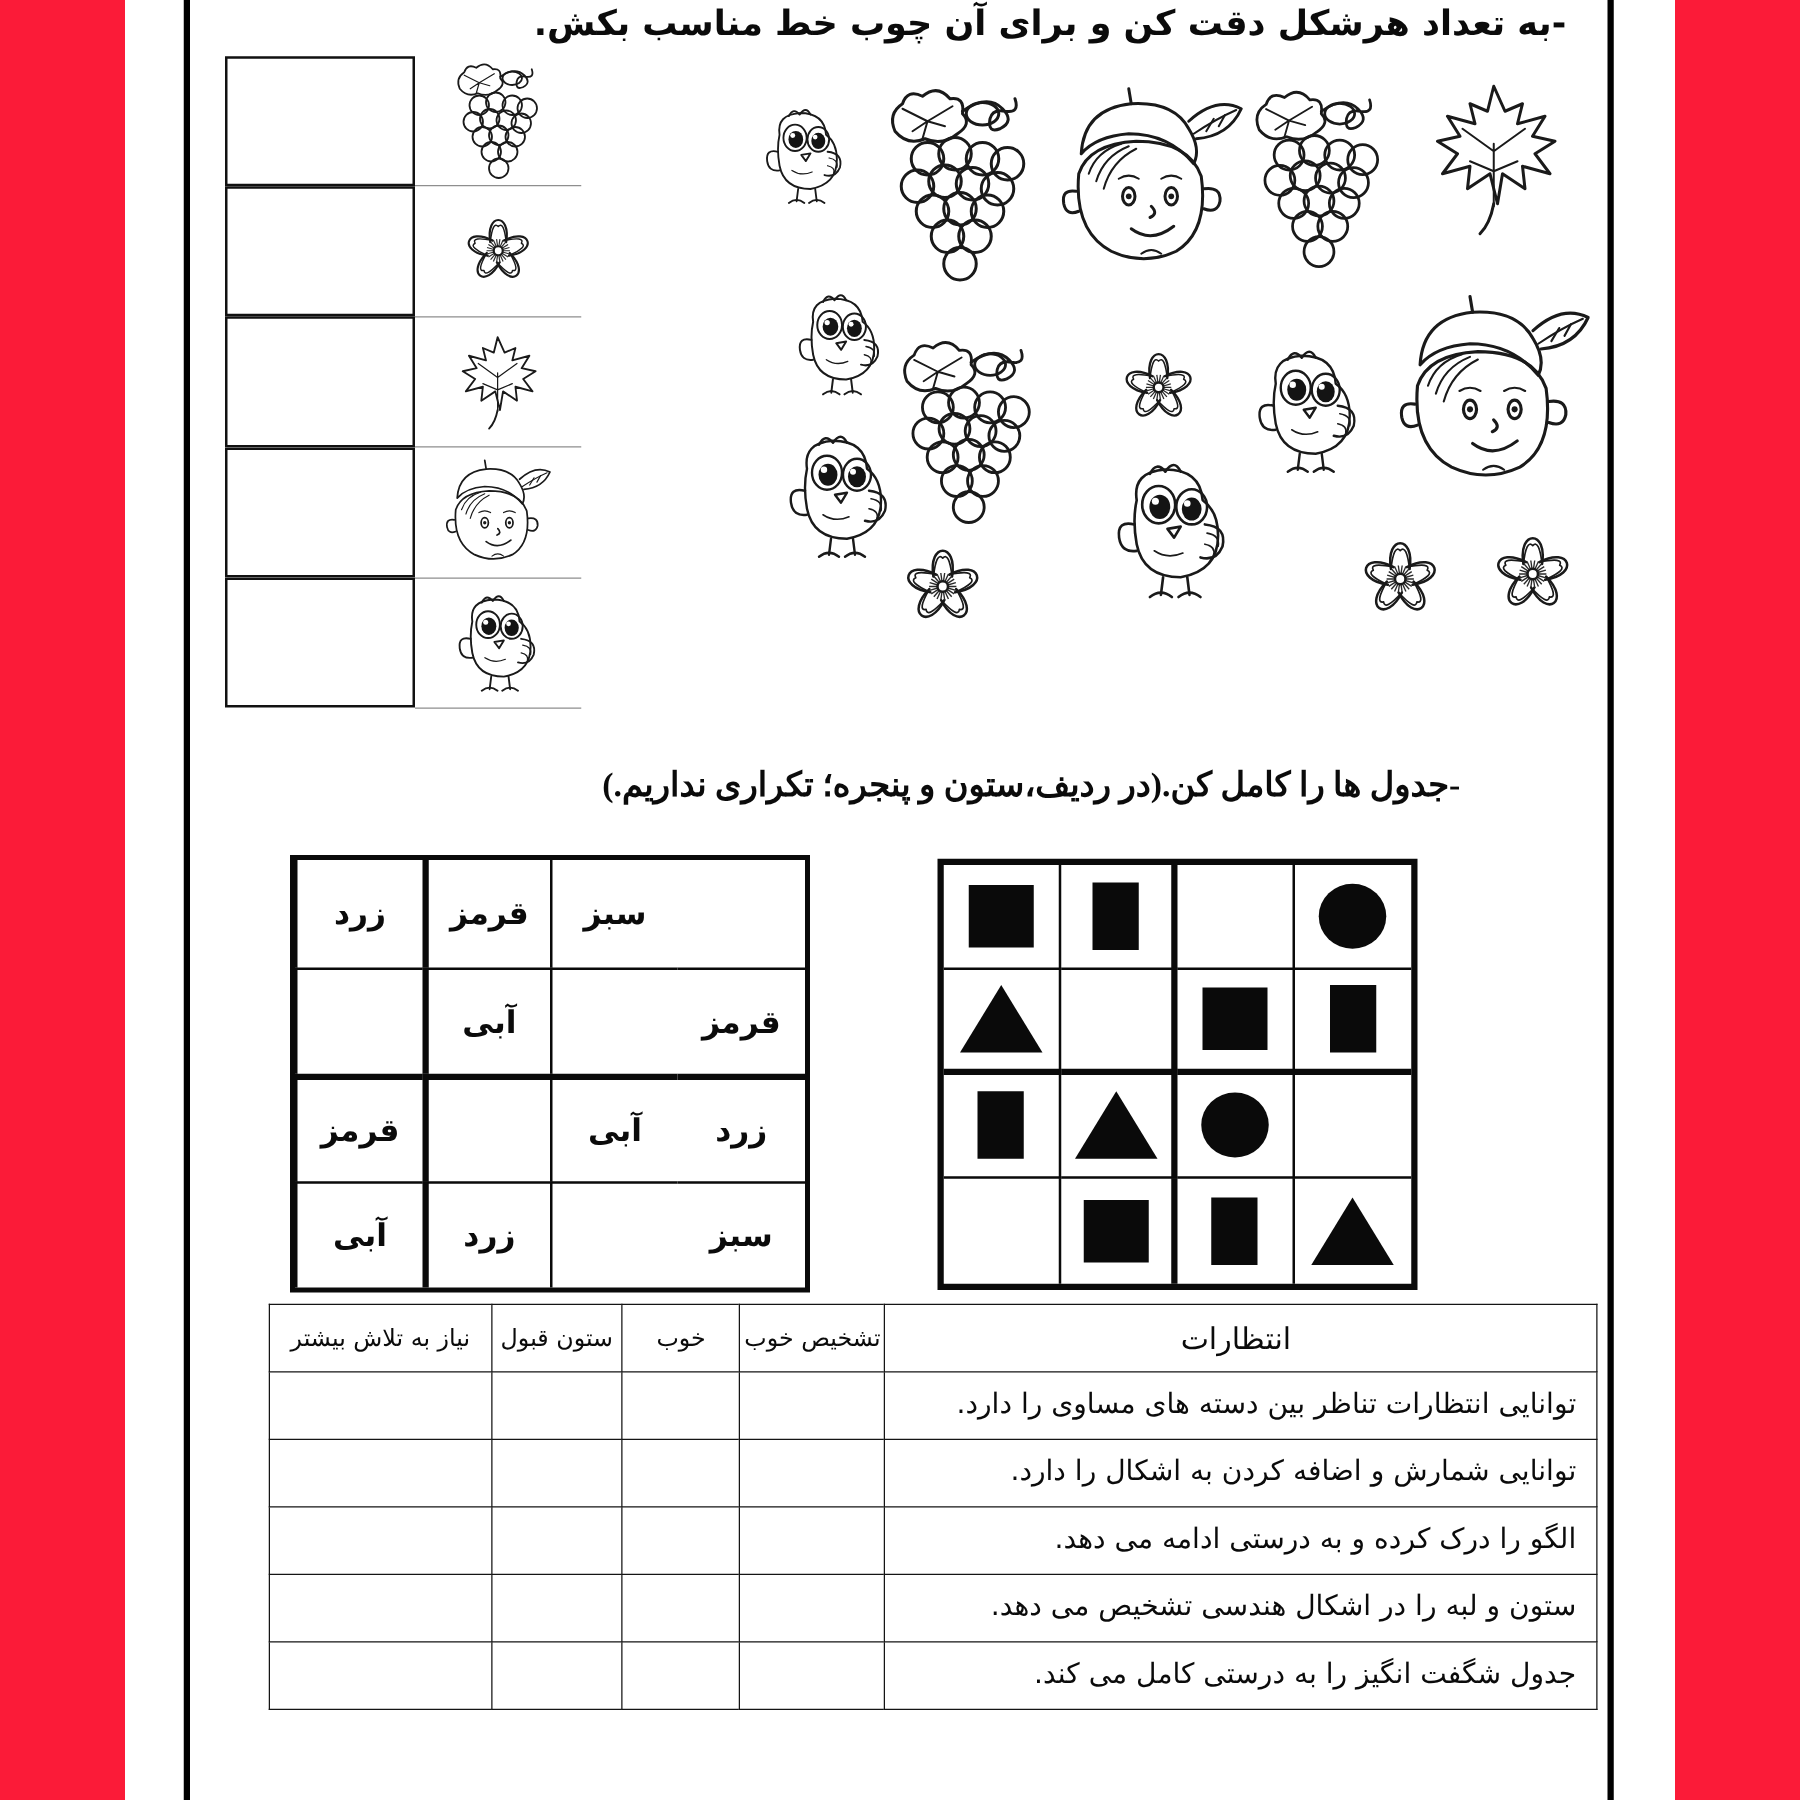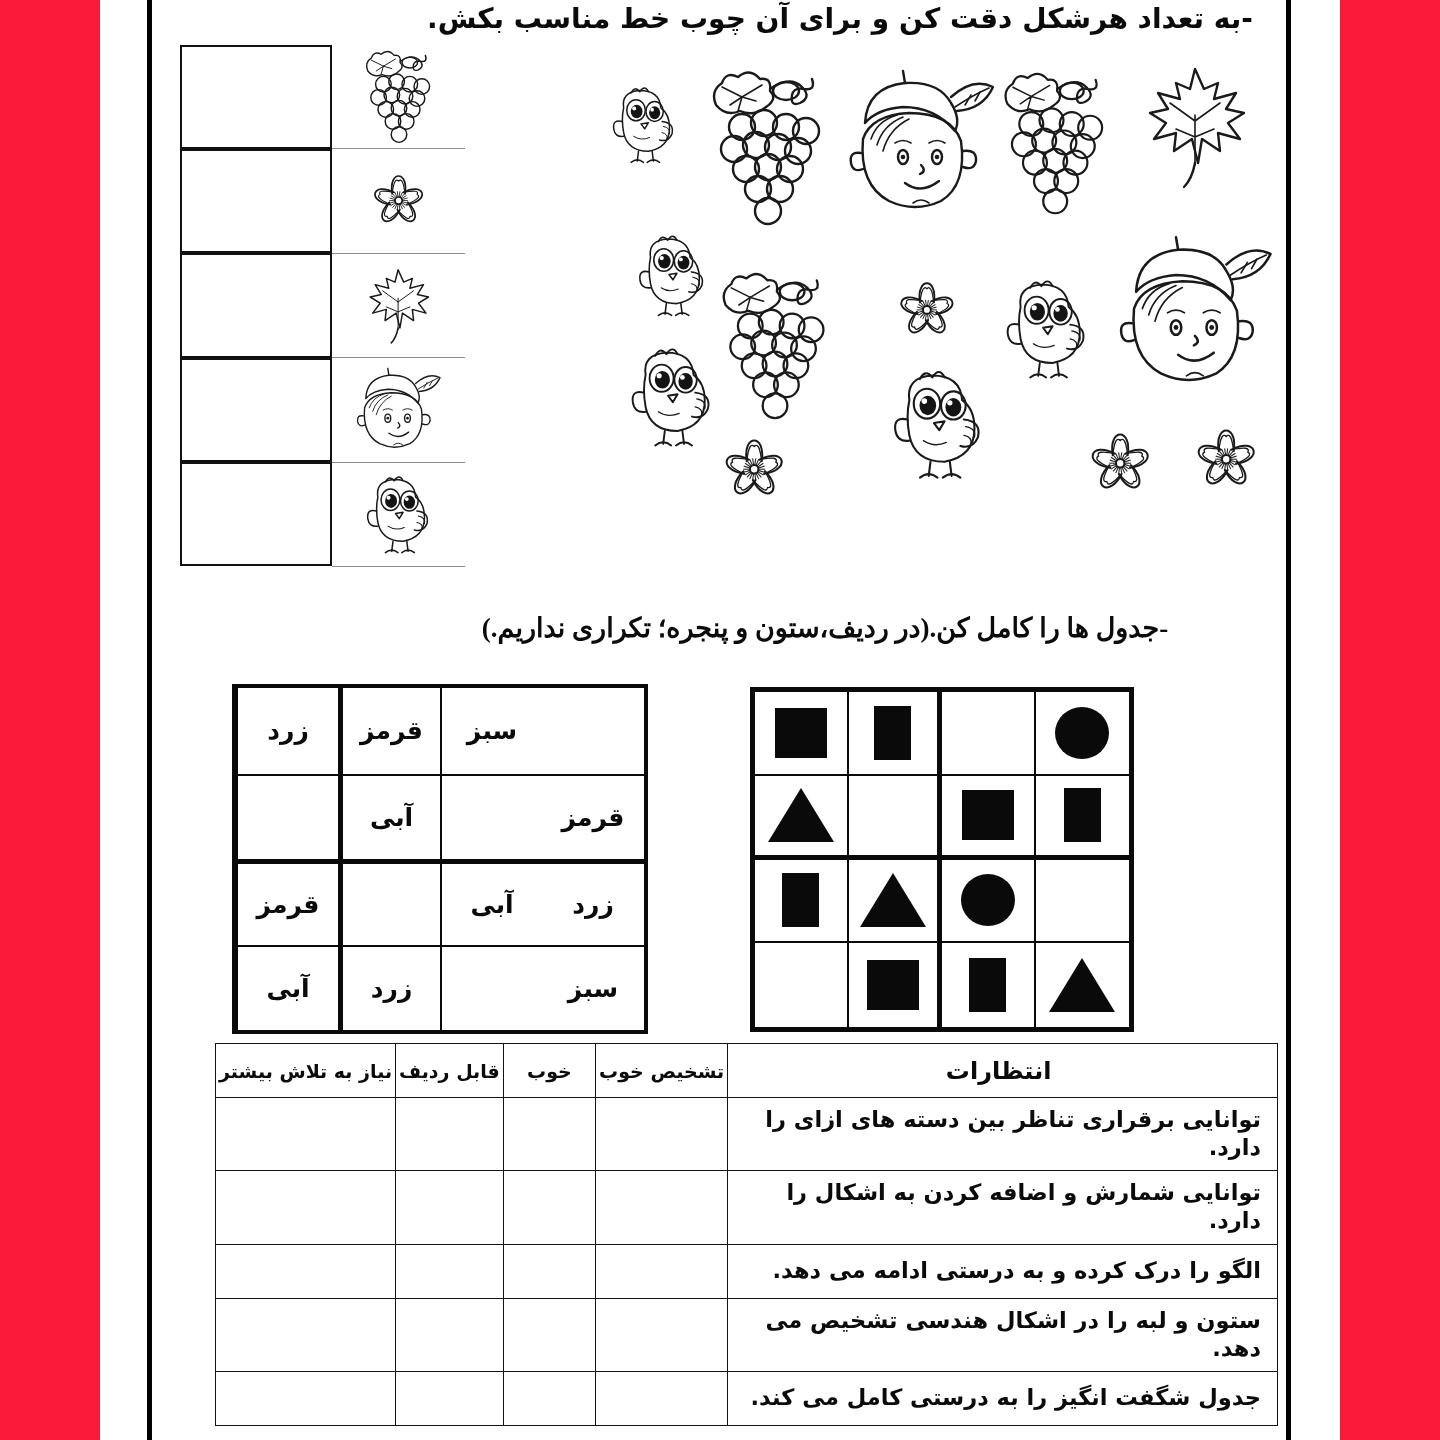--- a/index.html
+++ b/index.html
@@ -153,21 +153,21 @@
     position: absolute;
     left: 215px; top: 1043px;
     width: 1063px;
     border-collapse: collapse;
     direction: rtl;
     background: #ffffff;
   }
   #assessment-table td, #assessment-table th {
     border: 1.8px solid #141414;
     font-family: "DejaVu Sans", sans-serif;
-    font-weight: bold;
+    font-weight: normal;
     color: #0b0b0b;
   }
   #assessment-table .hdr-expect {
     font-size: 24px;
     text-align: center;
     padding: 8px 16px 8px 8px;
     height: 54px;
   }
   #assessment-table .hdr-level {
     font-size: 19px;
@@ -751,27 +751,27 @@
         <div class="shape-triangle"></div>
       </div>
     </div>
 
   <table id="assessment-table">
     <thead>
       <tr>
         <th class="hdr-expect w-expect">انتظارات</th>
         <th class="hdr-level w-vgood">تشخیص خوب</th>
         <th class="hdr-level w-good">خوب</th>
-        <th class="hdr-level w-ok">قابل ردیف</th>
+        <th class="hdr-level w-ok">ستون قبول</th>
         <th class="hdr-level w-needs">نیاز به تلاش بیشتر</th>
       </tr>
     </thead>
     <tbody id="assessment-body">
         <tr>
-          <td class="expect-text w-expect">توانایی برقراری تناظر بین دسته های ازای را دارد.</td>
+          <td class="expect-text w-expect">توانایی انتظارات تناظر بین دسته های مساوی را دارد.</td>
           <td class="mark-cell w-vgood"></td>
           <td class="mark-cell w-good"></td>
           <td class="mark-cell w-ok"></td>
           <td class="mark-cell w-needs"></td>
         </tr>
         <tr>
           <td class="expect-text w-expect">توانایی شمارش و اضافه کردن به اشکال را دارد.</td>
           <td class="mark-cell w-vgood"></td>
           <td class="mark-cell w-good"></td>
           <td class="mark-cell w-ok"></td>

